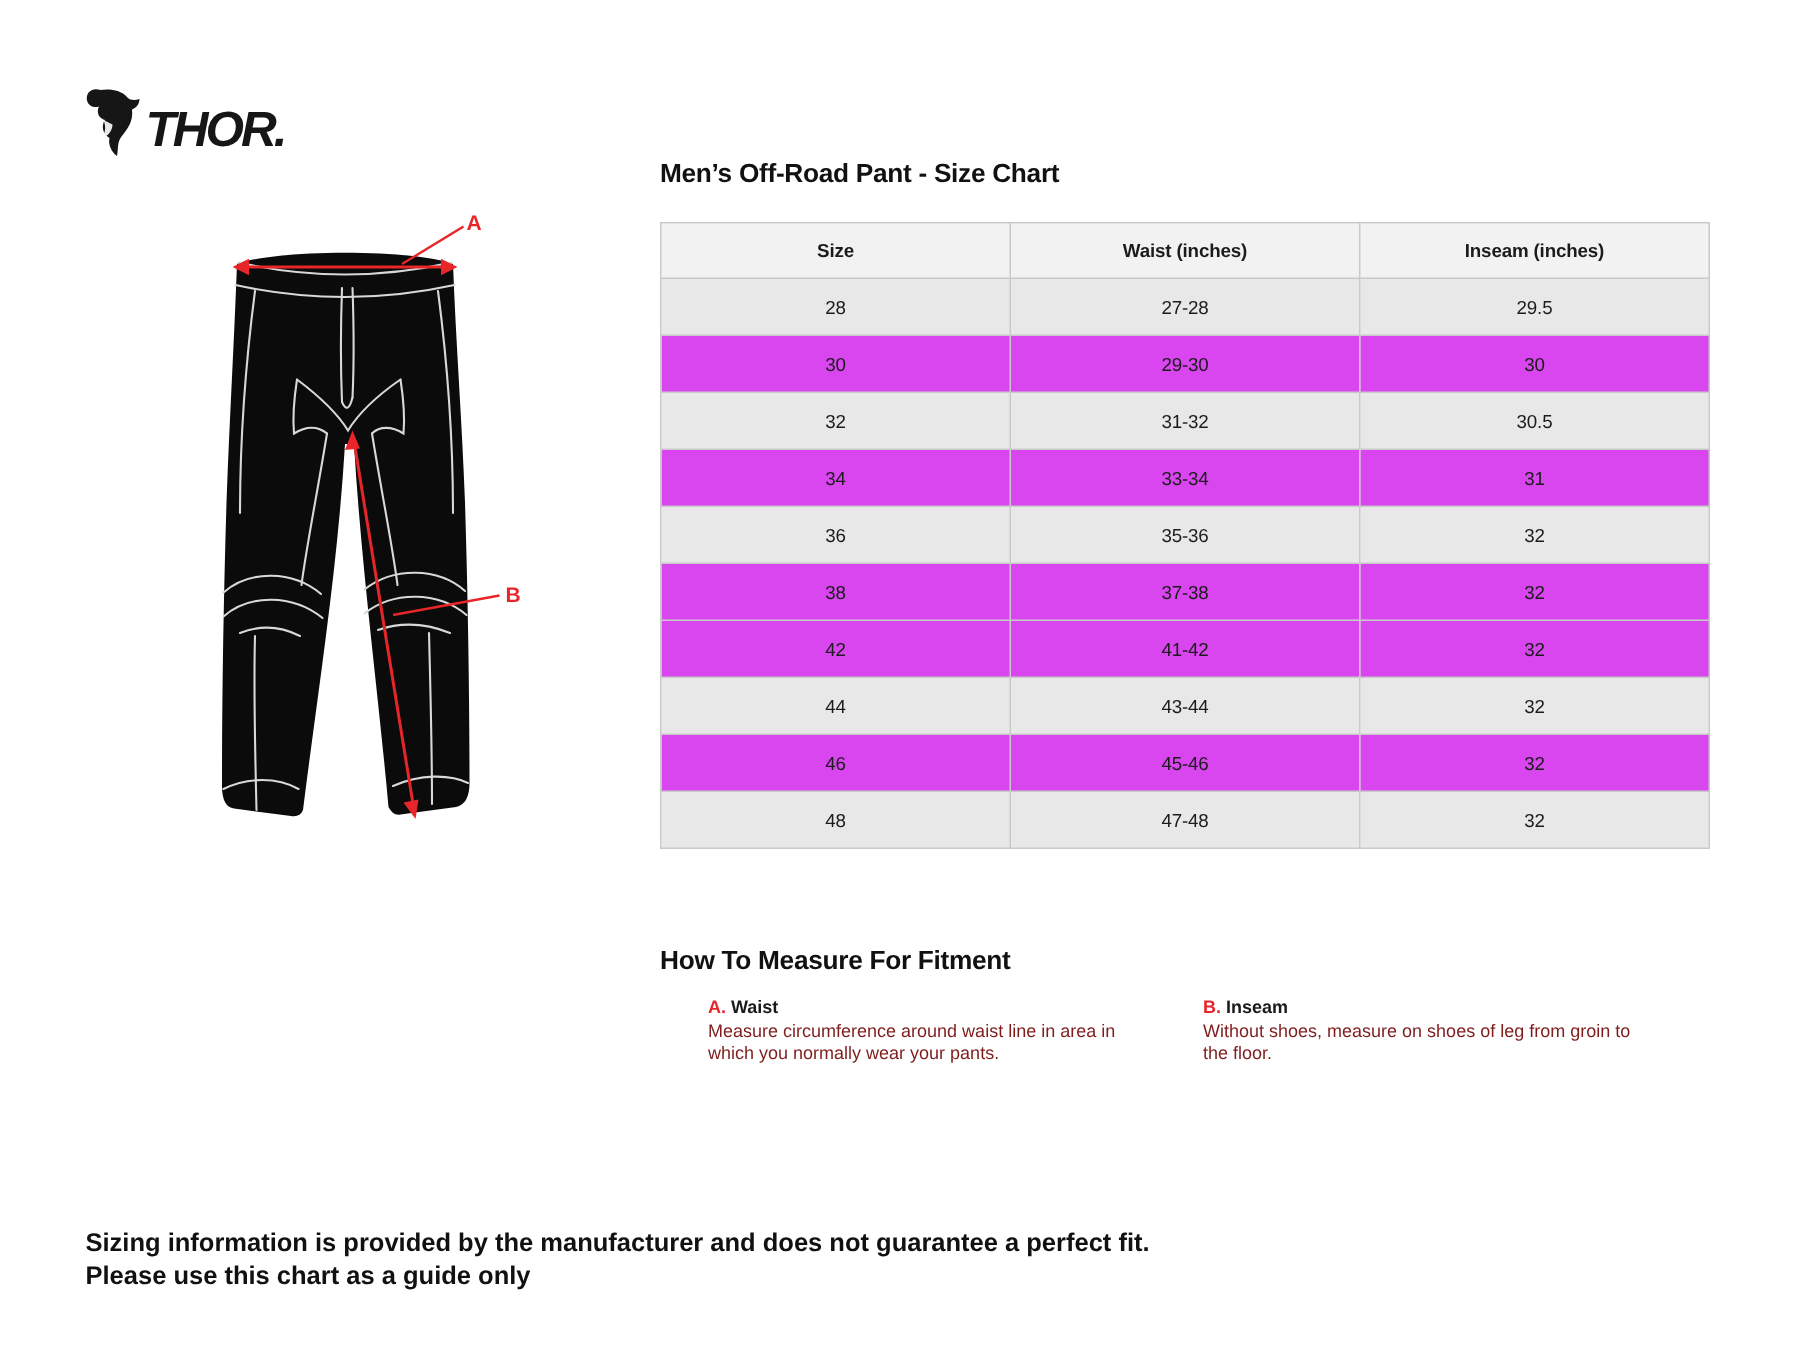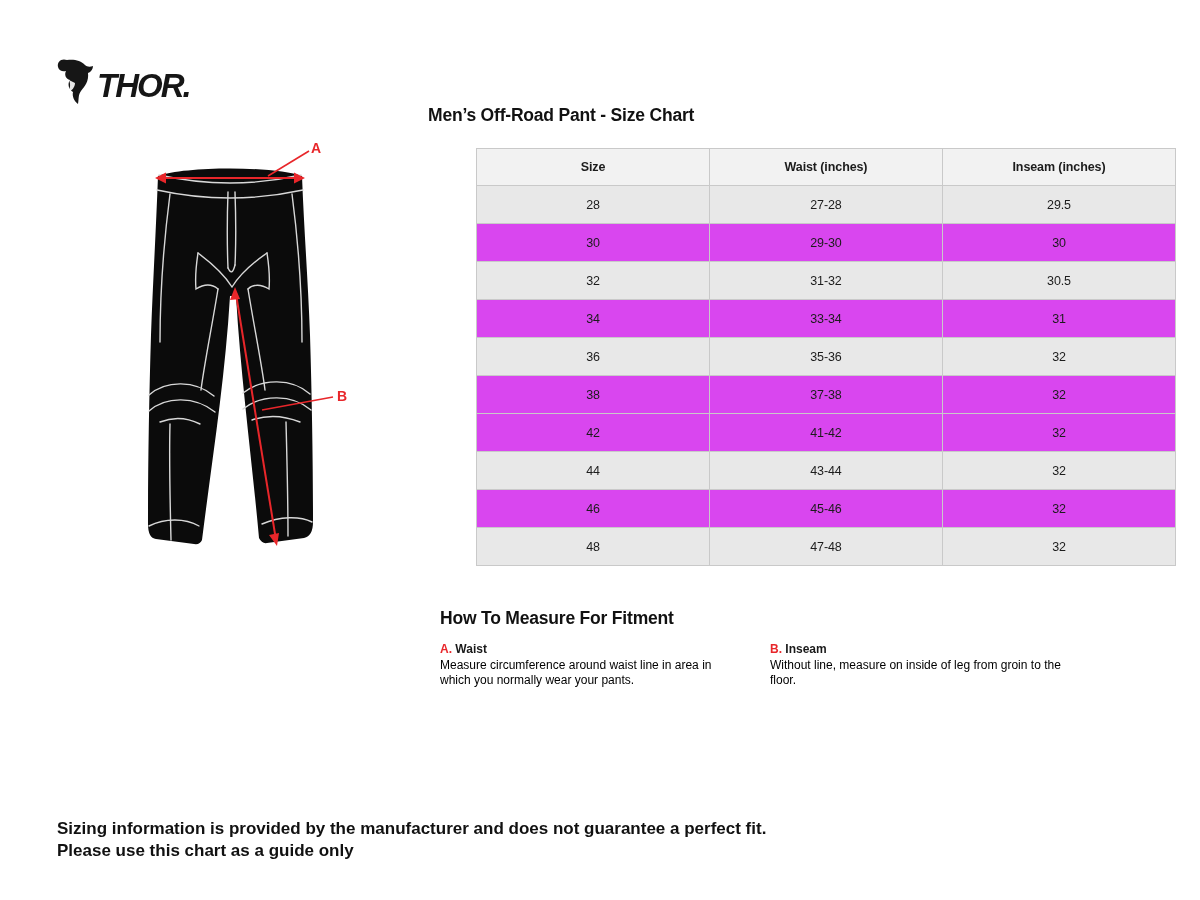--- a/index.html
+++ b/index.html
@@ -19,41 +19,41 @@
 
   
   .figure{position:absolute;left:140px;top:130px;width:220px;height:480px;}
   .figure svg{position:absolute;left:0;top:0;}
   .fig-label{position:absolute;color:var(--accent);font-weight:700;
     font-size:14px;letter-spacing:0;}
   .fig-label.a{left:171px;top:10px;}
   .fig-label.b{left:197px;top:258px;}
 
   
-  .title{position:absolute;left:428px;top:105px;font-size:17.5px;
+  .title{position:absolute;left:440px;top:105px;font-size:17.5px;
     font-weight:700;letter-spacing:-0.2px;color:#111;}
 
   
   .table-wrap{position:absolute;left:440px;top:148px;width:700px;}
-  table{width:700px;border-collapse:collapse;table-layout:fixed;margin-left:36px;}
+  table{width:700px;border-collapse:collapse;table-layout:fixed;}
   th,td{border:1px solid var(--grid);text-align:center;vertical-align:middle;
     font-size:12.5px;font-weight:400;color:#1c1c1c;letter-spacing:-0.1px;}
   th{height:37px;background:var(--th-bg);font-weight:600;}
   td{height:38px;background:#d946ef;}
   tr.alt td{background:var(--alt-bg);}
 
   
-  .measure{position:absolute;left:440px;top:608px;width:700px;}
+  .measure{position:absolute;left:440px;top:630px;width:700px;}
   .measure h2{font-size:17.5px;font-weight:700;letter-spacing:-0.2px;
     color:#111;margin-bottom:13px;}
-  .measure-cols{display:flex;}
+  .measure-cols{display:flex;margin-left:32px;}
   .measure-item{width:330px;padding-right:30px;}
   .measure-label{font-size:12px;font-weight:700;margin-bottom:2px;}
   .measure-label .prefix{color:var(--accent);}
-  .measure-item p{font-size:12px;line-height:1.22;font-weight:400;color:#000000;}
+  .measure-item p{font-size:12px;line-height:1.22;font-weight:400;color:#7f1d1d;}
 
   
   .footer{position:absolute;left:57px;top:818px;font-size:17px;
     font-weight:700;line-height:1.3;color:#111;}
 </style>
 </head>
 <body>
 
 <div class="page">
 
@@ -199,21 +199,21 @@
           <span class="prefix">A.</span>
           <span>Waist</span>
         </div>
         <p>Measure circumference around waist line in area in which you normally wear your pants.</p>
       </div>
       <div class="measure-item">
         <div class="measure-label">
           <span class="prefix">B.</span>
           <span>Inseam</span>
         </div>
-        <p>Without line, measure on inside of leg from groin to the floor.</p>
+        <p>Without shoes, measure on shoes of leg from groin to the floor.</p>
       </div>
     </div>
   </section>
 
   <footer class="footer">
     <div>Sizing information is provided by the manufacturer and does not guarantee a perfect fit.</div>
     <div>Please use this chart as a guide only</div>
   </footer>
 
 </div>

